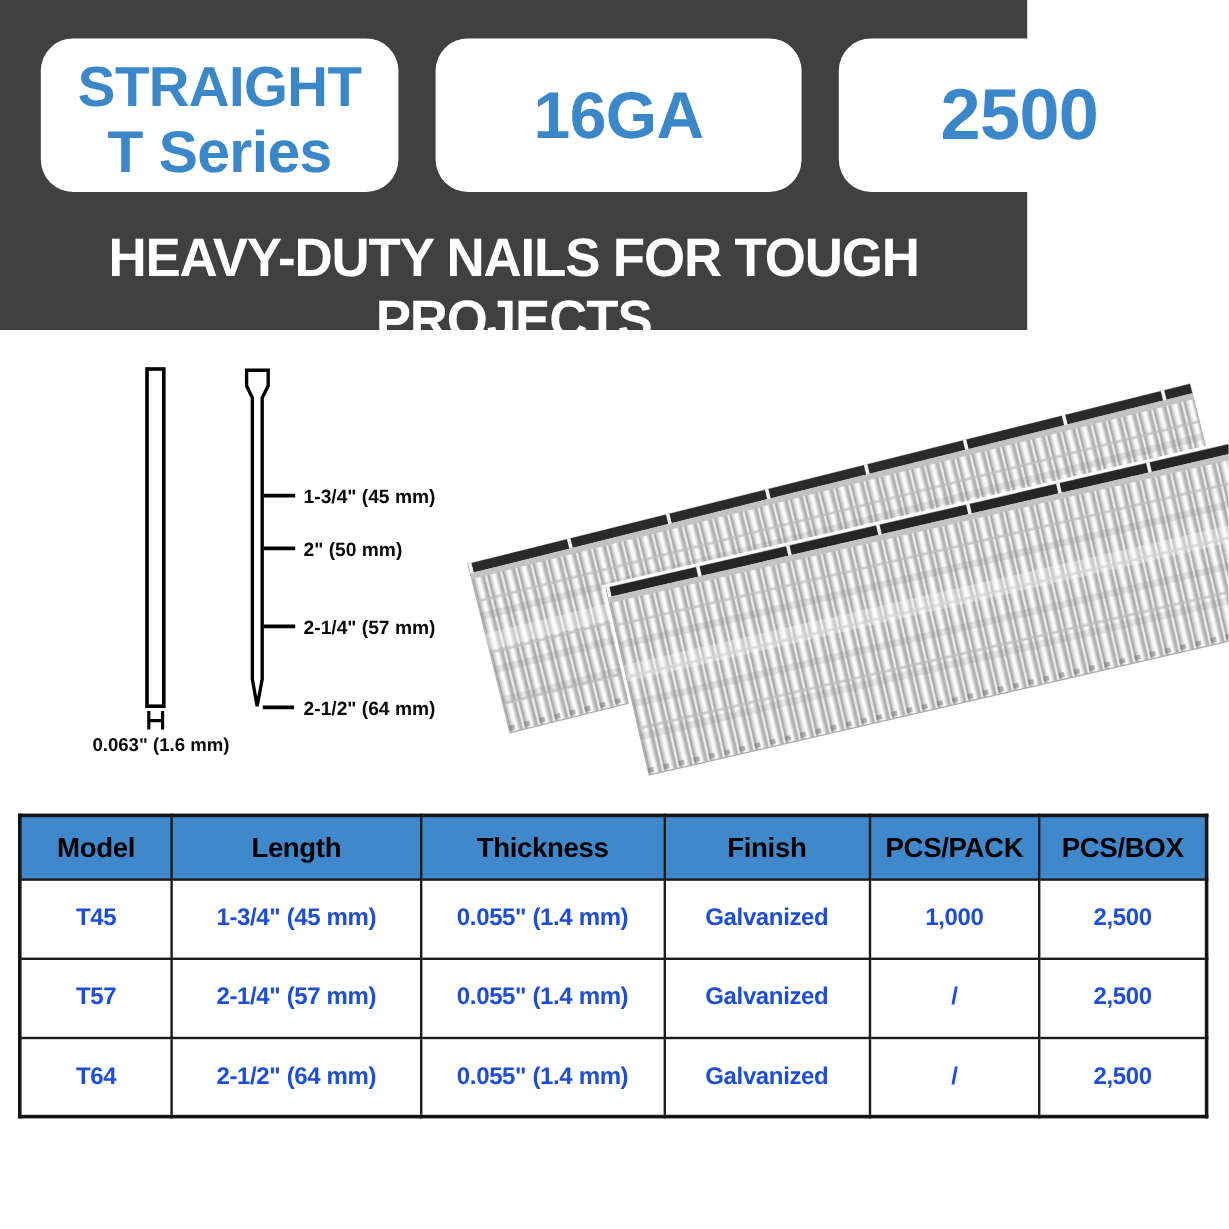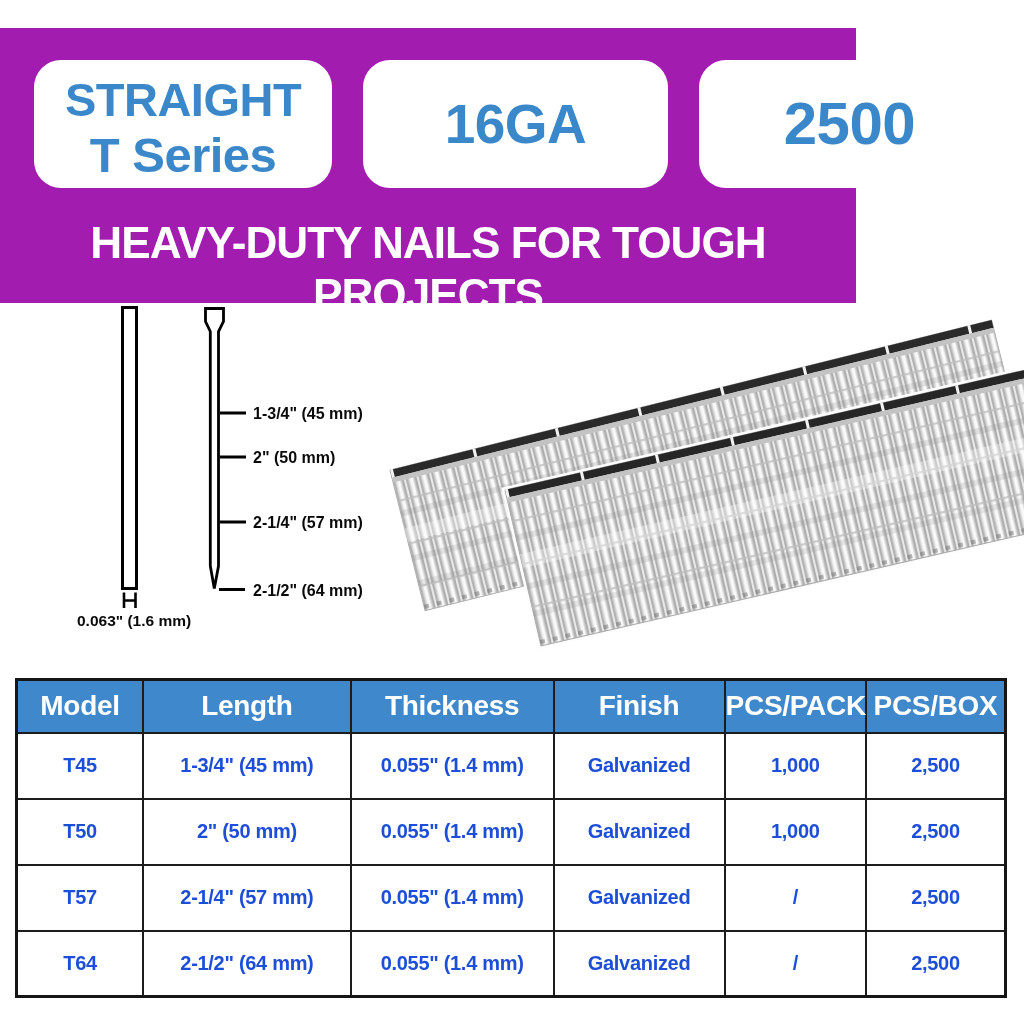--- a/index.html
+++ b/index.html
@@ -5,22 +5,21 @@
   * { margin:0; padding:0; box-sizing:border-box; }
   html,body { width:1024px; height:1024px; background:#ffffff; }
   .page {
     position:relative; width:1024px; height:1024px; overflow:hidden;
     background:#ffffff; font-family:"Liberation Sans", sans-serif;
   }
 
   
   .banner {
     position:absolute; left:0; top:0; width:856px; height:275px;
-    background:#a21caf;
-    margin-top:28px;
+    background:#404040;
   }
   .badges {
     position:absolute; left:34px; top:32px; display:flex; gap:31px;
   }
   .badge {
     background:#ffffff; border-radius:27px; height:128px;
     display:flex; flex-direction:column; align-items:center; justify-content:center;
     color:#3a87ca; text-align:center;
   }
   .badge-1 { width:298px; }
@@ -48,22 +47,22 @@
   
   .spec-table {
     position:absolute; left:15px; top:678px; width:992px;
     border-collapse:collapse; table-layout:fixed;
     border:3px solid #151515;
   }
   .spec-table th, .spec-table td {
     border:2px solid #1c1c1c; text-align:center; vertical-align:middle;
   }
   .spec-table th {
-    background:#3e88cb; color:#ffffff;
-    font-size:28px; font-weight:bold; letter-spacing:-0.3px;
+    background:#3e88cb; color:#000000;
+    font-size:23px; font-weight:bold; letter-spacing:-0.3px;
     height:53px;
   }
   .spec-table td {
     background:#ffffff; color:#1d4ed8;
     font-size:20px; font-weight:bold; letter-spacing:-0.3px;
     height:66px;
   }
   col.c-model { width:12.8%; } col.c-length { width:21.0%; }
   col.c-thick { width:20.5%; } col.c-finish { width:17.3%; }
   col.c-pack  { width:14.3%; } col.c-box    { width:14.1%; }
@@ -177,28 +176,20 @@
     <tbody>
       <tr>
         <td>T45</td>
         <td>1-3/4" (45 mm)</td>
         <td>0.055" (1.4 mm)</td>
         <td>Galvanized</td>
         <td>1,000</td>
         <td>2,500</td>
       </tr>
       <tr>
-        <td>T50</td>
-        <td>2" (50 mm)</td>
-        <td>0.055" (1.4 mm)</td>
-        <td>Galvanized</td>
-        <td>1,000</td>
-        <td>2,500</td>
-      </tr>
-      <tr>
         <td>T57</td>
         <td>2-1/4" (57 mm)</td>
         <td>0.055" (1.4 mm)</td>
         <td>Galvanized</td>
         <td>/</td>
         <td>2,500</td>
       </tr>
       <tr>
         <td>T64</td>
         <td>2-1/2" (64 mm)</td>

